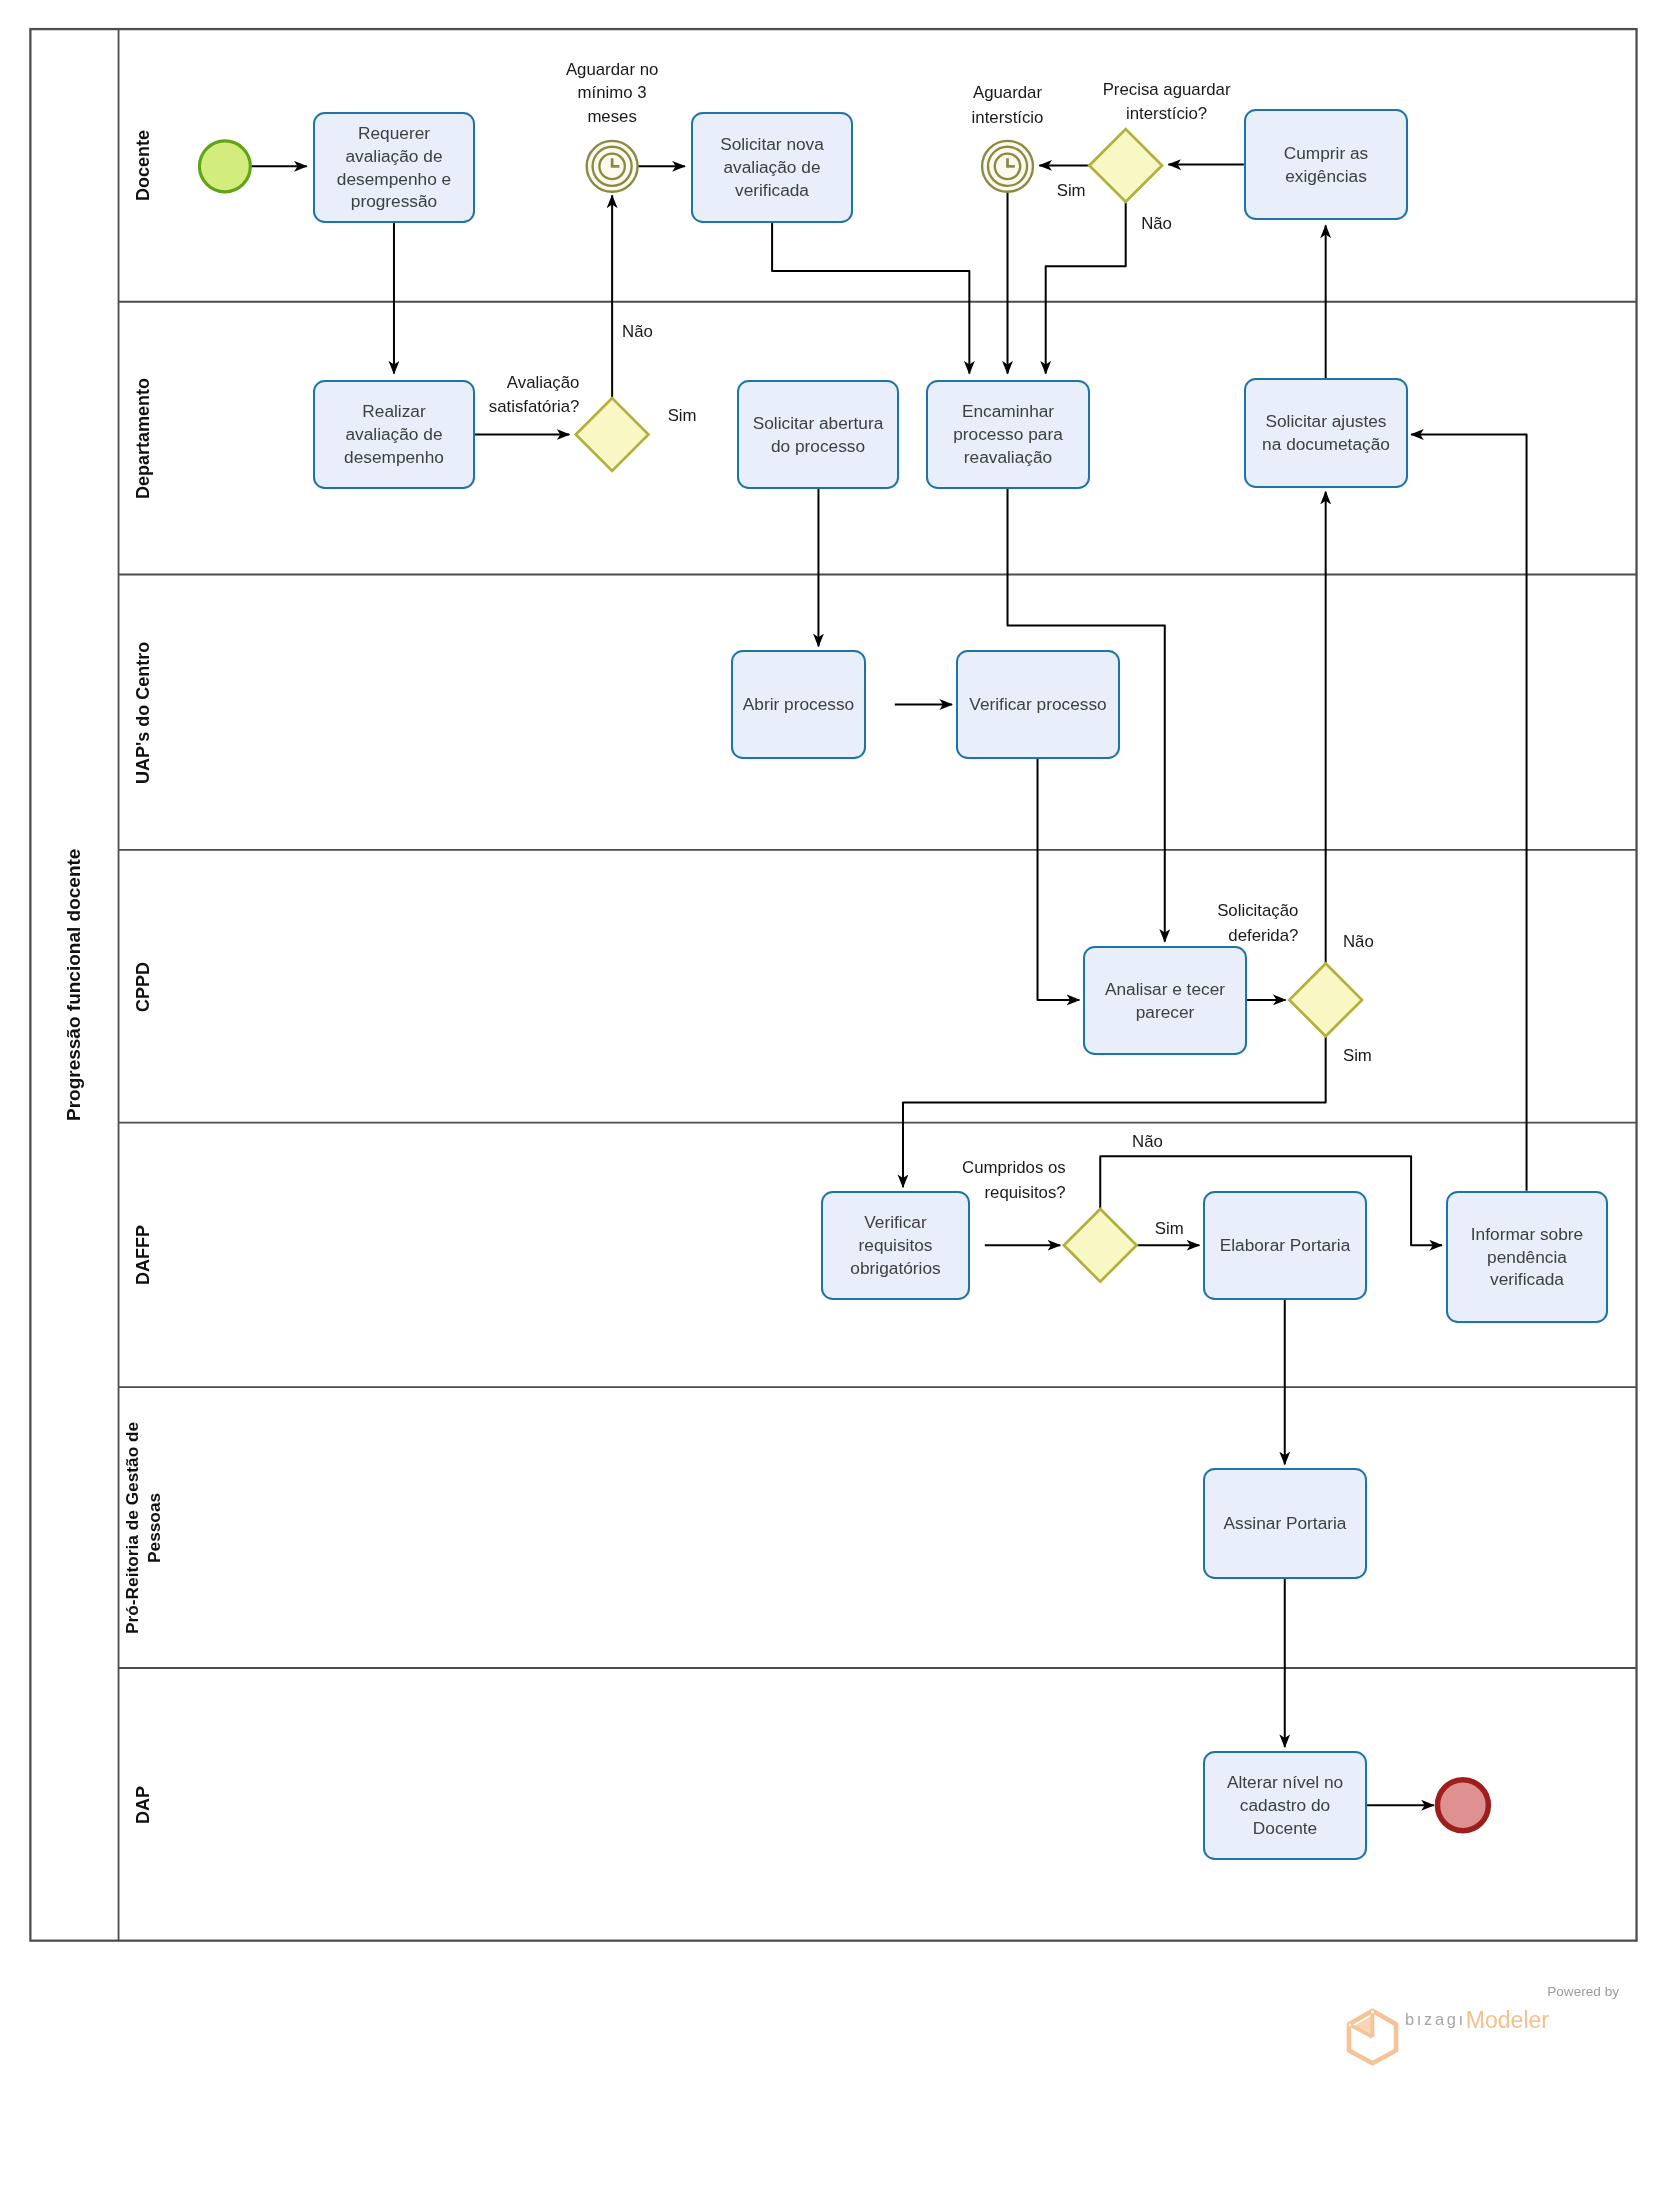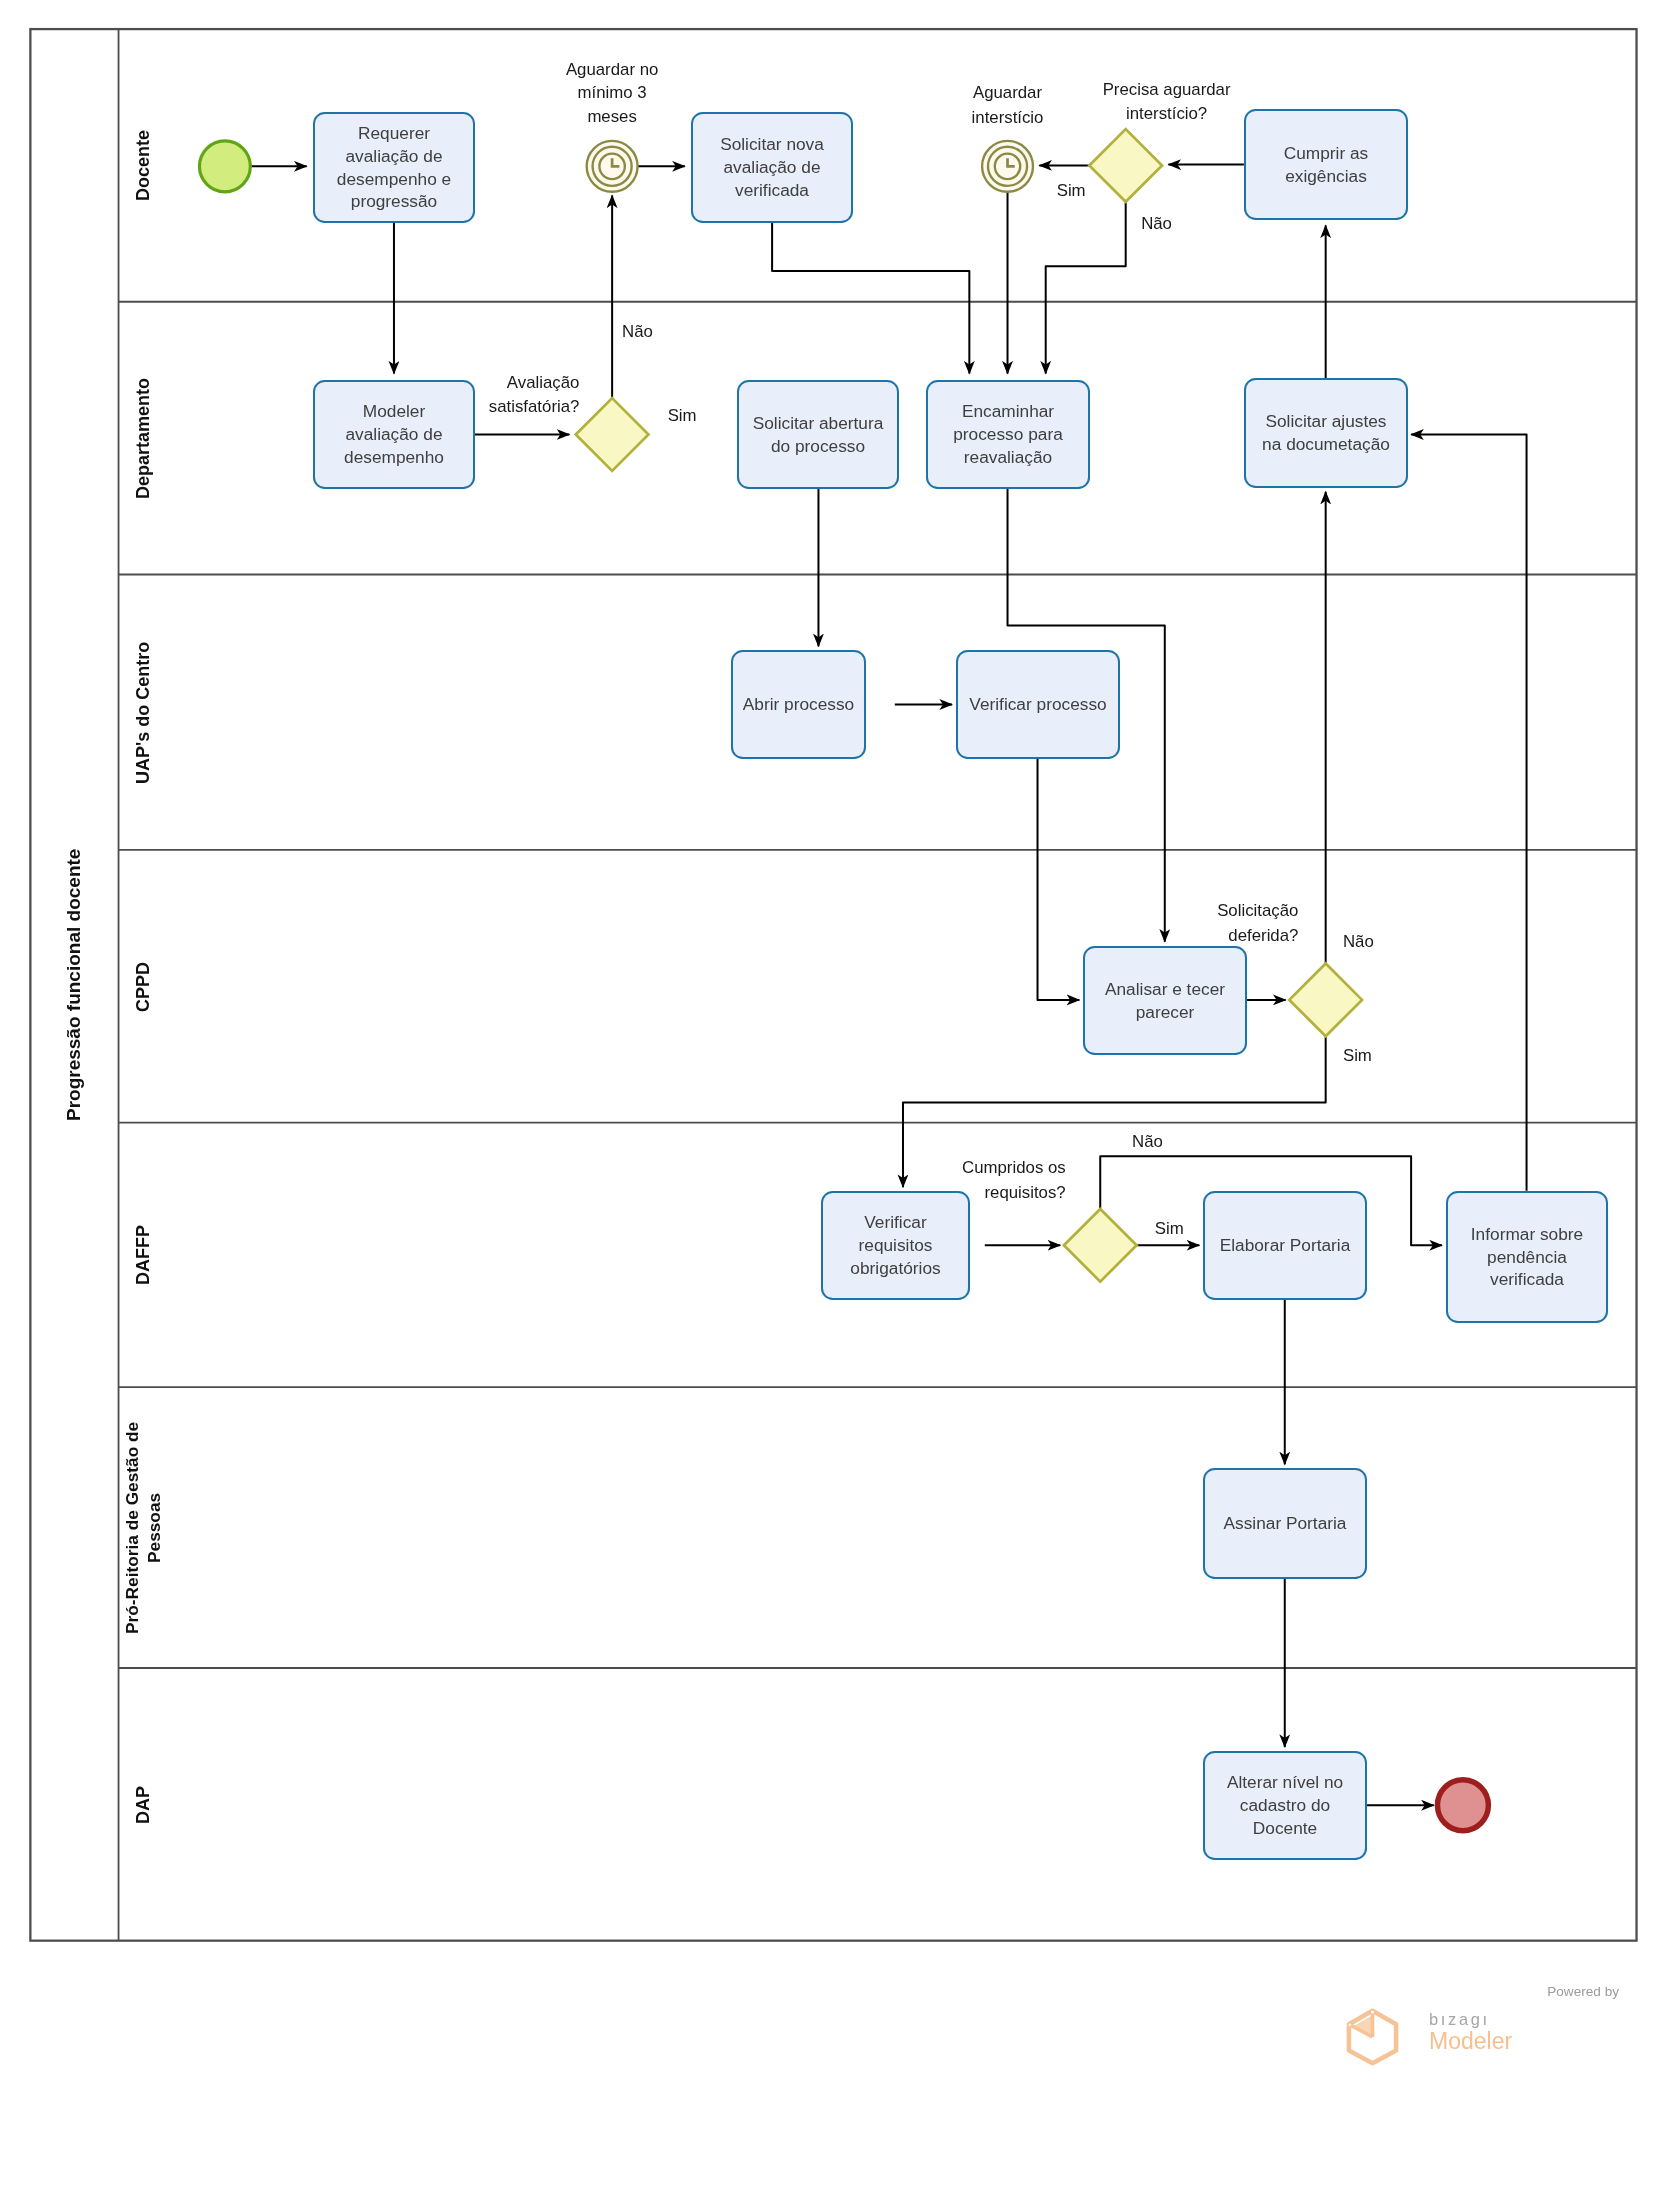--- a/index.html
+++ b/index.html
@@ -13,21 +13,21 @@
         text-align:center;font-size:17.3px;line-height:1.32;color:#3f3f3f;padding:3.6px 9px;}
   .lane-label{position:absolute;display:flex;align-items:center;justify-content:center;
         writing-mode:vertical-rl;transform:rotate(180deg);text-align:center;
         font-weight:bold;font-size:18px;color:#111;line-height:1.25;}
   .pool-title{position:absolute;left:30px;top:29px;width:88px;height:1912px;
         display:flex;align-items:center;justify-content:center;writing-mode:vertical-rl;
         transform:rotate(180deg);font-weight:bold;font-size:19px;color:#111;}
   #footer{position:absolute;left:1346px;top:1984px;width:273px;}
   .powered{font-size:13.6px;color:#9b9b9b;margin:0 0 9px 1.8px;text-align:right;}
   .logo-row{display:flex;align-items:flex-start;}
-  .logo-texts{margin-left:30px;display:flex;flex-direction:column;}
+  .logo-texts{margin-left:6px;display:flex;flex-direction:row;}
   .brand{font-size:16.4px;color:#a6a6a6;letter-spacing:2.7px;margin-top:1.8px;}
   .product{font-size:23px;color:#f6bf8d;margin-top:0px;line-height:1.05;}
 </style>
 </head>
 <body>
 
 <div id="canvas">
 
   <svg id="diagram-svg" width="1666" height="2207" viewBox="0 0 1832 2428">
     <defs>
@@ -123,21 +123,21 @@
   <div class="lane-label" style="left:120px;top:302px;width:47px;height:273px">Departamento</div>
   <div class="lane-label" style="left:120px;top:575px;width:47px;height:275px">UAP's do Centro</div>
   <div class="lane-label" style="left:120px;top:850px;width:47px;height:273px">CPPD</div>
   <div class="lane-label" style="left:120px;top:1123px;width:47px;height:265px">DAFFP</div>
   <div class="lane-label" style="left:116px;top:1387px;width:55px;height:281px;font-size:17.3px">Pró-Reitoria de Gestão de Pessoas</div>
   <div class="lane-label" style="left:120px;top:1668px;width:47px;height:273px">DAP</div>
 
   <div class="task" style="left:313px;top:112px;width:162px;height:111px">Requerer avaliação de desempenho e progressão</div>
   <div class="task" style="left:691px;top:112px;width:162px;height:111px">Solicitar nova avaliação de verificada</div>
   <div class="task" style="left:1244px;top:109px;width:164px;height:111px">Cumprir as exigências</div>
-  <div class="task" style="left:313px;top:380px;width:162px;height:109px">Modeler avaliação de desempenho</div>
+  <div class="task" style="left:313px;top:380px;width:162px;height:109px">Realizar avaliação de desempenho</div>
   <div class="task" style="left:737px;top:380px;width:162px;height:109px">Solicitar abertura do processo</div>
   <div class="task" style="left:926px;top:380px;width:164px;height:109px">Encaminhar processo para reavaliação</div>
   <div class="task" style="left:1244px;top:378px;width:164px;height:110px">Solicitar ajustes na documetação</div>
   <div class="task" style="left:731px;top:650px;width:135px;height:109px">Abrir processo</div>
   <div class="task" style="left:956px;top:650px;width:164px;height:109px">Verificar processo</div>
   <div class="task" style="left:1083px;top:946px;width:164px;height:109px">Analisar e tecer parecer</div>
   <div class="task" style="left:821px;top:1191px;width:149px;height:109px">Verificar requisitos obrigatórios</div>
   <div class="task" style="left:1203px;top:1191px;width:164px;height:109px">Elaborar Portaria</div>
   <div class="task" style="left:1446px;top:1191px;width:162px;height:132px">Informar sobre pendência verificada</div>
   <div class="task" style="left:1203px;top:1468px;width:164px;height:111px">Assinar Portaria</div>

